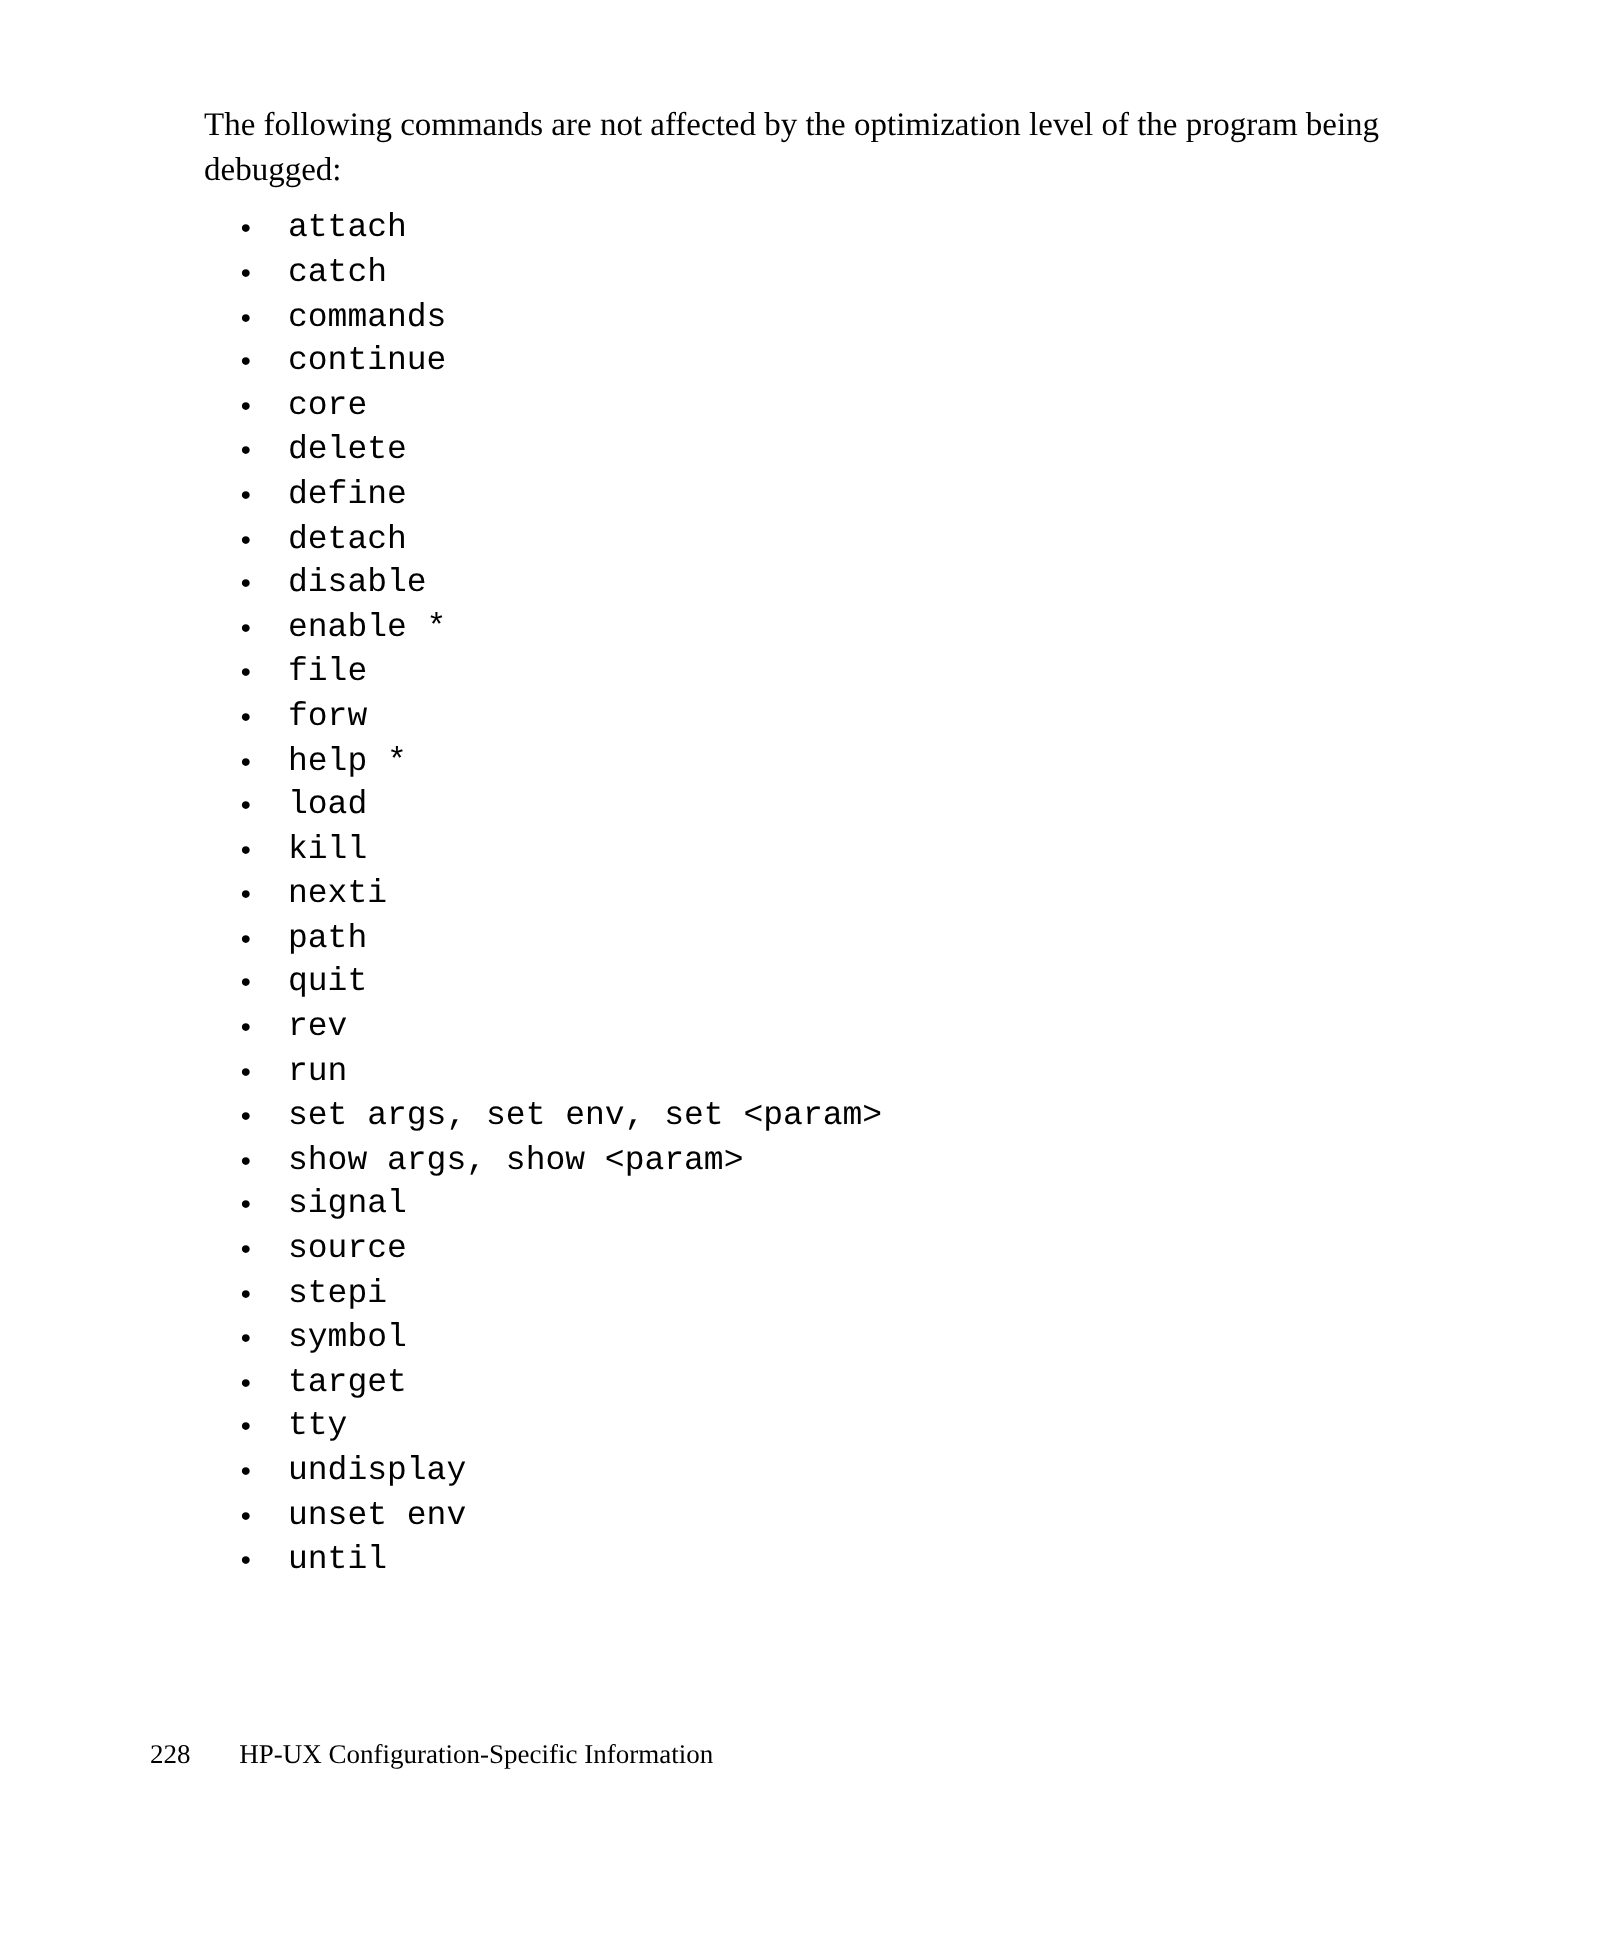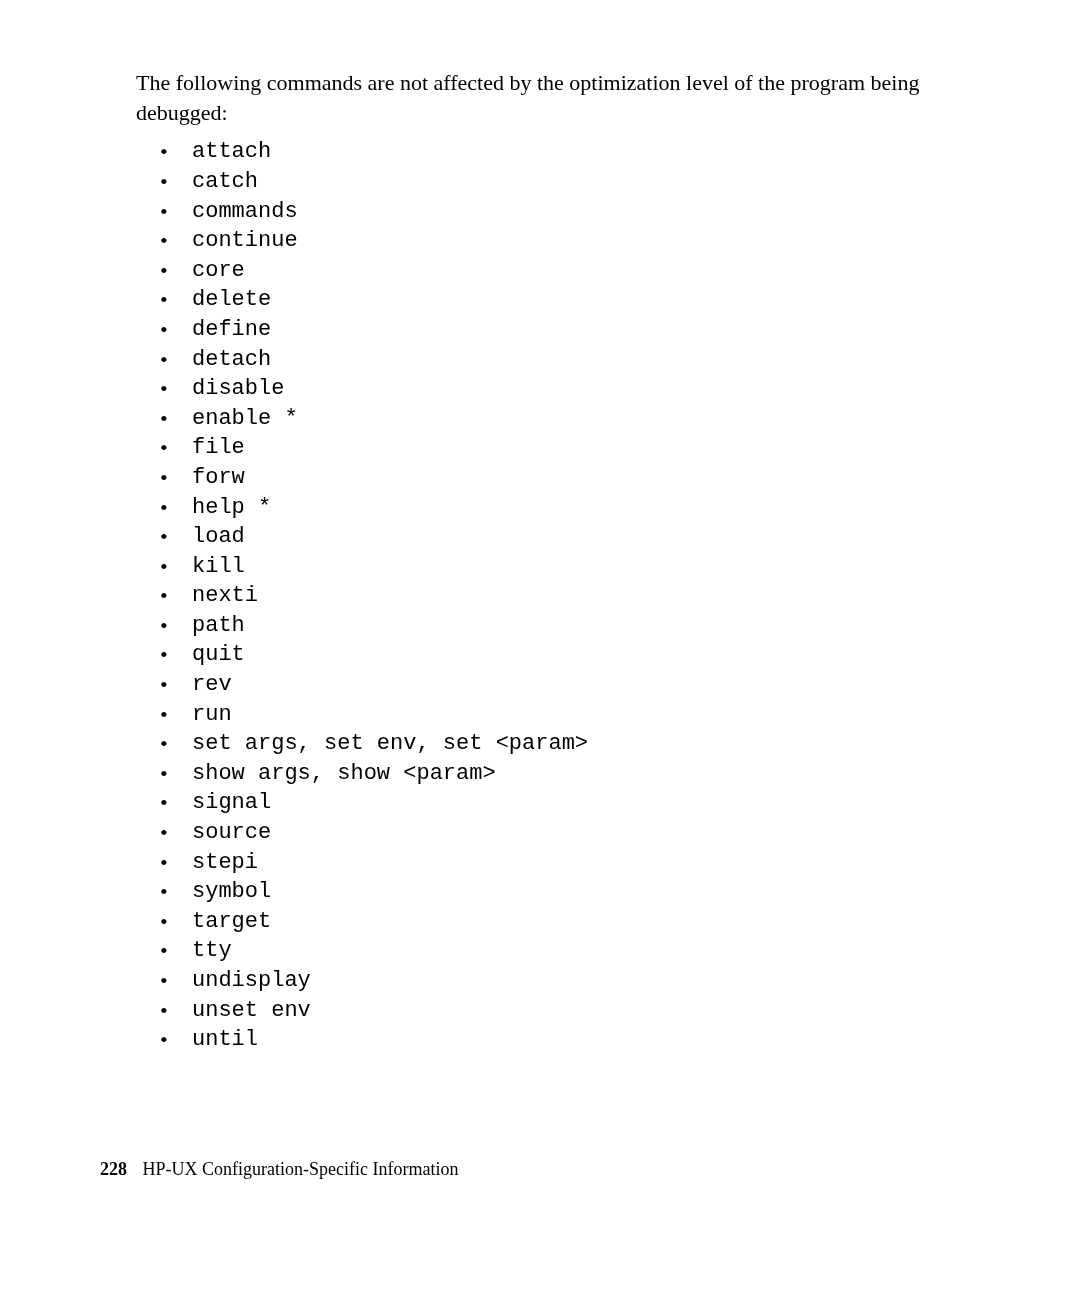--- a/index.html
+++ b/index.html
@@ -44,22 +44,21 @@
     font-size: 22px;
   }
   .footer {
     position: absolute;
     left: 100px;
     bottom: 116px;
     font-size: 18px;
   }
   .page-number {
     display: inline-block;
-    margin-right: 11px;
-    font-weight: bold;
+    margin-right: 28px;
   }
 </style>
 </head>
 <body>
 
 <div class="page">
   <p class="intro">The following commands are not affected by the optimization level of the program being debugged:</p>
 
   <ul class="cmd-list">
     <li>attach</li>

